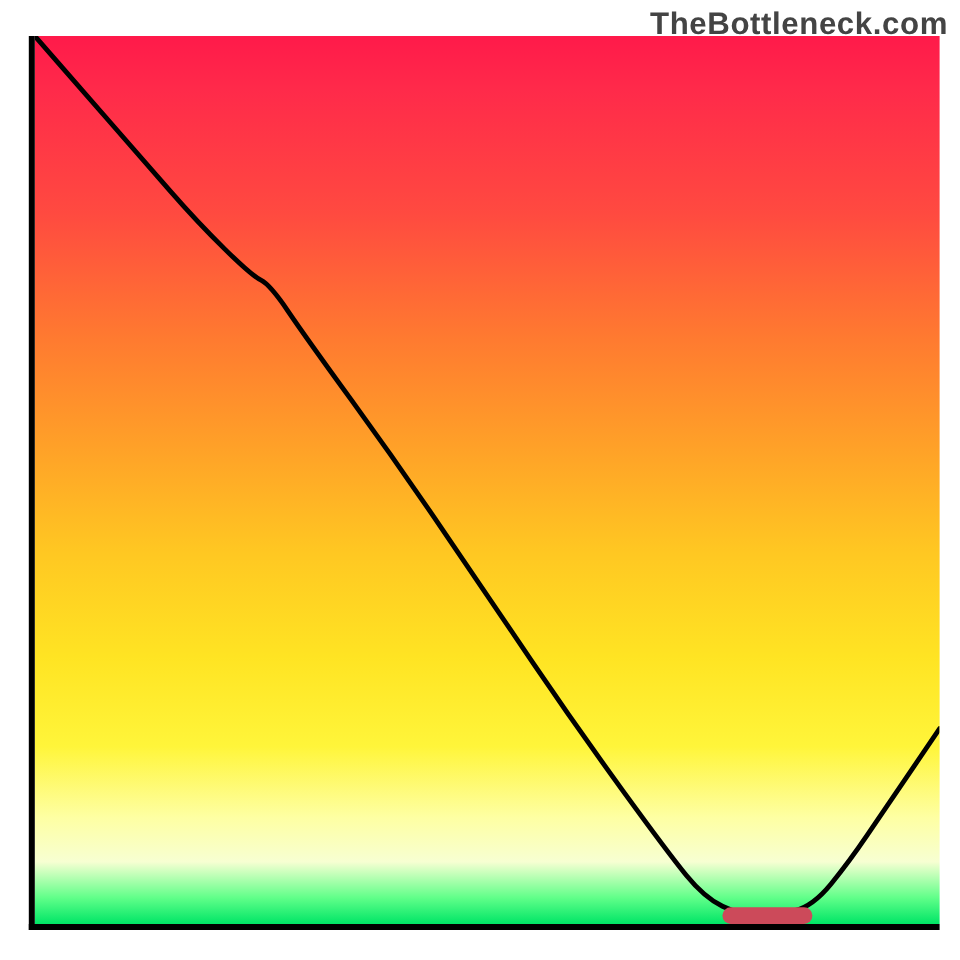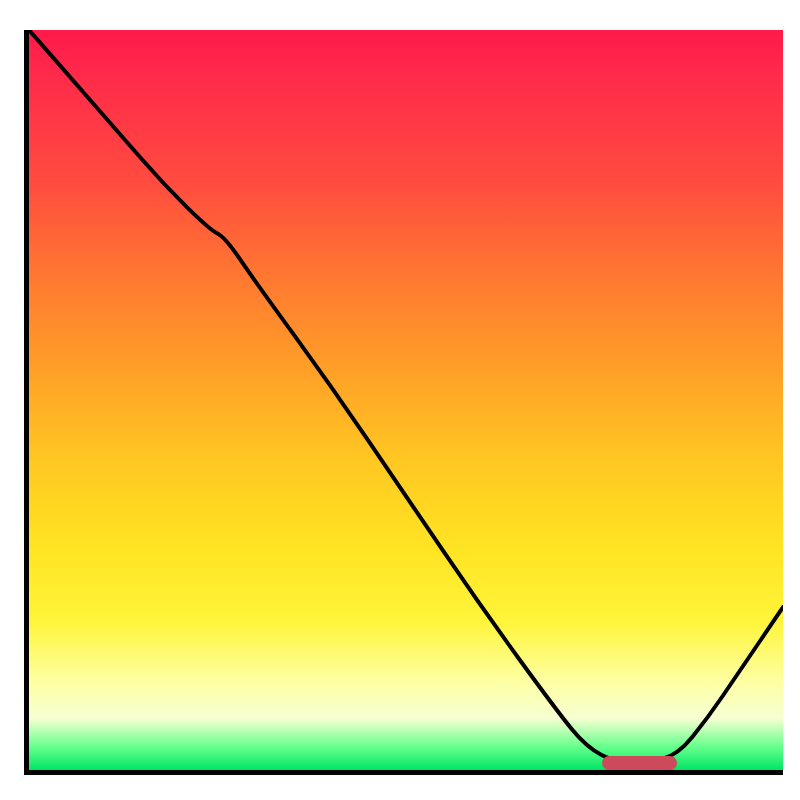--- a/index.html
+++ b/index.html
@@ -66,20 +66,21 @@
     height: 14px;
     border-radius: 7px;
     background: #cc4a5a; 
   }
 </style>
 </head>
 <body>
 
 <div class="stage">
 
+  <div class="watermark">TheBottleneck.com</div>
 
   <div class="plot">
 
     <svg class="curve-svg" viewBox="0 0 754 740" preserveAspectRatio="none">
       <path fill="none" stroke="#000000" stroke-width="4" stroke-linejoin="round" stroke-linecap="round" d="M 0,0 Q 0,0 22.619999999999997,25.899999999999977 Q 45.239999999999995,51.799999999999955 67.85999999999999,77.69999999999999 Q 90.47999999999999,103.60000000000002 113.1,129.5 Q 135.72,155.39999999999998 158.33999999999997,177.60000000000002 Q 180.95999999999998,199.80000000000007 188.5,203.50000000000006 Q 196.04000000000002,207.20000000000005 211.12,229.4 Q 226.2,251.59999999999997 263.9,303.4 Q 301.6,355.2 339.3,410.7 Q 377,466.2 414.7,521.7 Q 452.4,577.2 490.09999999999997,629 Q 527.8,680.8 542.88,699.3 Q 557.96,717.8 573.04,725.2 Q 588.12,732.6 603.2,732.6 Q 618.28,732.6 633.3599999999999,728.9000000000001 Q 648.4399999999999,725.2 663.52,706.7 Q 678.6,688.2 693.6800000000001,666 Q 708.76,643.8 731.38,610.5 T 754,577.2"></path>
     </svg>
 
     <div class="marker" style="left: 573.04px; width: 75.4px; top: 725.6px; background: rgb(204, 74, 90);"></div>
   </div>
 

